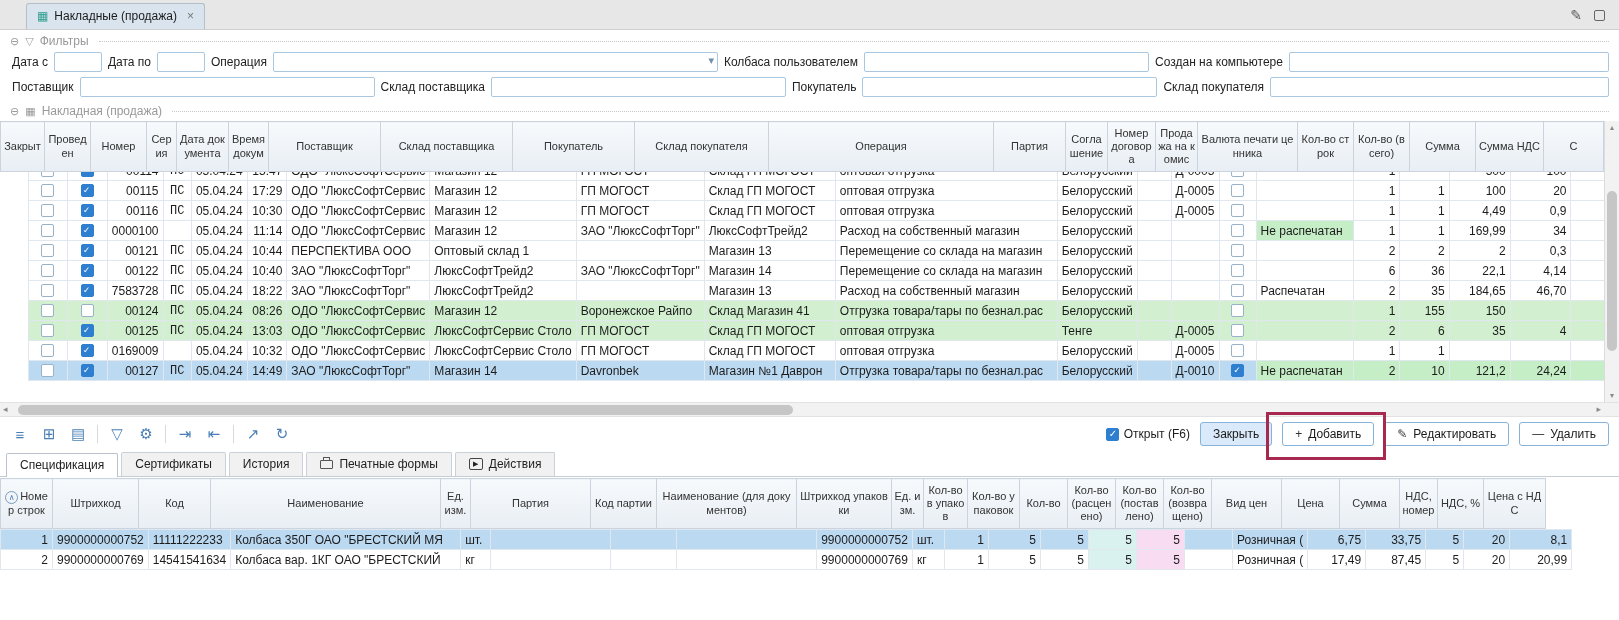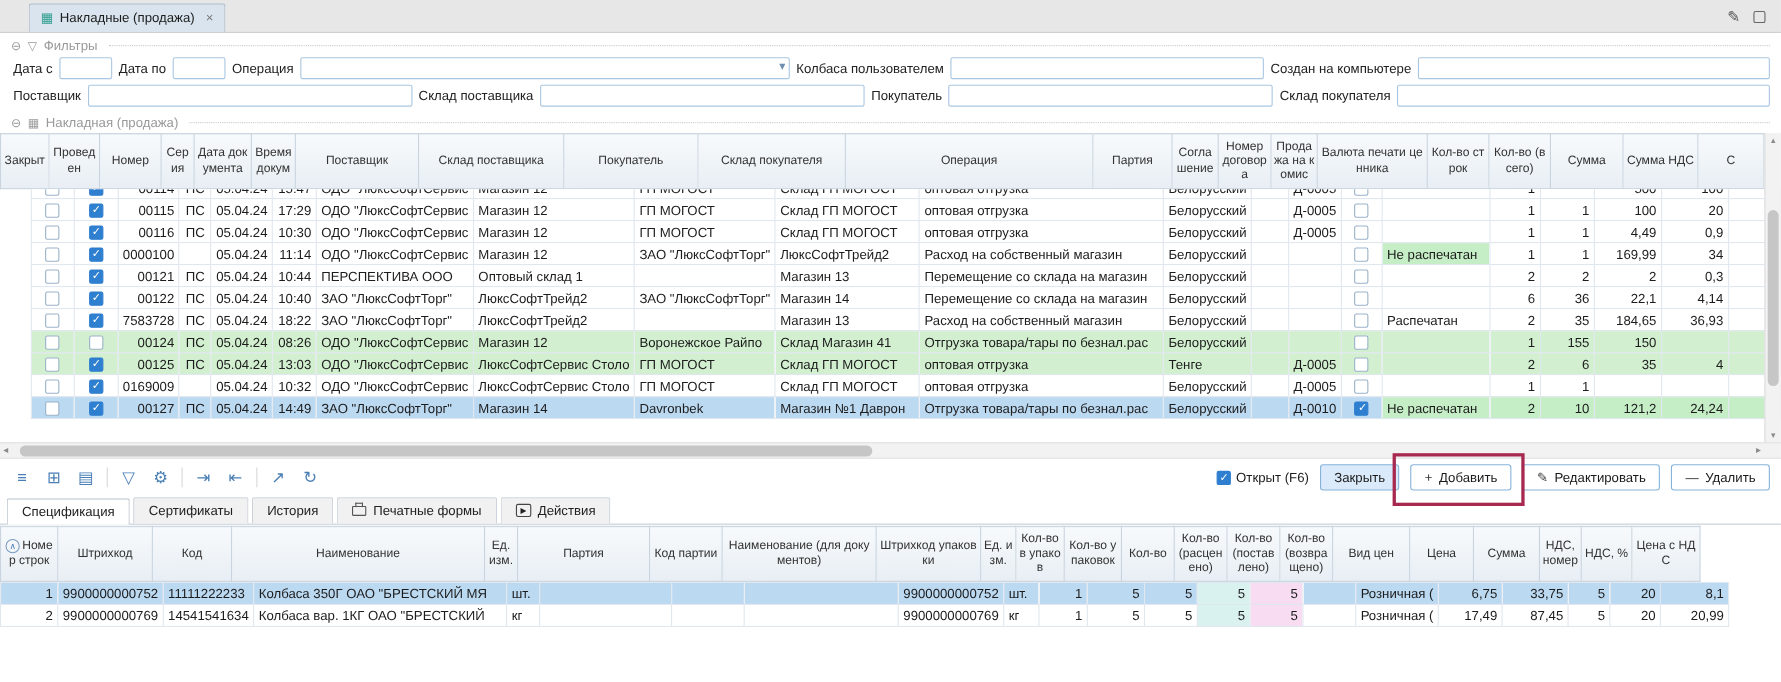--- a/index.html
+++ b/index.html
@@ -35,21 +35,21 @@
                overflow:hidden; word-break:break-all; line-height:1.2; }
   .gtable td { border:1px solid #e0e7ee; padding:1px 4px; height:20px; white-space:nowrap; overflow:hidden; font-size:12px; background:#fff; }
   .gbodyclip { overflow:hidden; }
   .clip230 { height:230px; }
   .clip230 .gtable { margin-top:-12px;margin-left:28px; }
   tr.green td { background:var(--green-row); }
   tr.sel td   { background:var(--selected-row); }
   .gtable td.bg-g { background:var(--status-green) !important; }
   .gtable td.bg-c { background:var(--cell-cyan) !important; }
   .gtable td.bg-p { background:var(--cell-pink) !important; }
-  .a-l { text-align:left; } .a-r { text-align:right; } .a-c { text-align:center; }
+  .a-l { text-align:left; } .a-r { text-align:right; } .a-c { text-align:center;font-family:Liberation Mono, monospace; }
 
   .cb { display:inline-block; width:13px; height:13px; border:1px solid #9ab2c8; border-radius:2px; background:#fff;
         vertical-align:middle; position:relative; }
   .cb.on { background:var(--checkbox-blue); border-color:var(--checkbox-blue); }
   .cb.on::after { content:"✓"; color:#fff; font-size:10px; position:absolute; left:2px; top:-1px; }
 
   .sorticon { display:inline-block; width:13px; height:13px; border:1px solid #7a9cc0; border-radius:50%;
               color:#4a7fb5; font-size:8px; line-height:11px; text-align:center; margin-right:2px; vertical-align:middle; }
 
   
@@ -372,21 +372,21 @@
               <td class="a-l">Магазин 13</td>
               <td class="a-l">Расход на собственный магазин</td>
               <td class="a-l">Белорусский</td>
               <td class="a-l"></td>
               <td class="a-l"></td>
               <td class="a-c"><span class="cb"></span></td>
               <td class="a-l">Распечатан</td>
               <td class="a-r">2</td>
               <td class="a-r">35</td>
               <td class="a-r">184,65</td>
-              <td class="a-r">36,93</td>
+              <td class="a-r">46,70</td>
               <td class="a-l"></td>
             </tr>
             <tr class="green">
               <td class="a-c"><span class="cb"></span></td>
               <td class="a-c"><span class="cb"></span></td>
               <td class="a-r">00124</td>
               <td class="a-c">ПС</td>
               <td class="a-l">05.04.24</td>
               <td class="a-r">08:26</td>
               <td class="a-l">ОДО "ЛюксСофтСервис</td>

